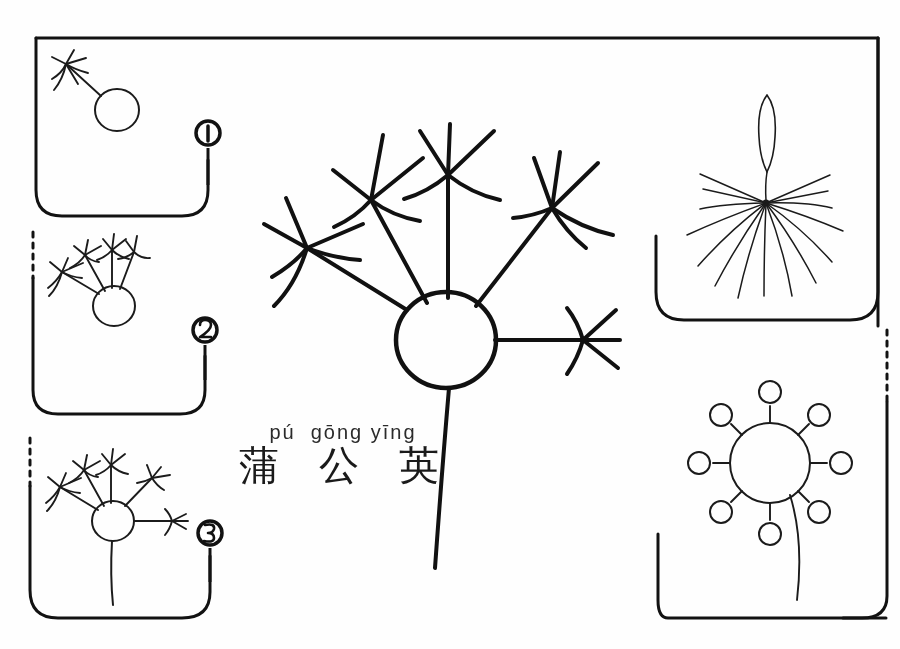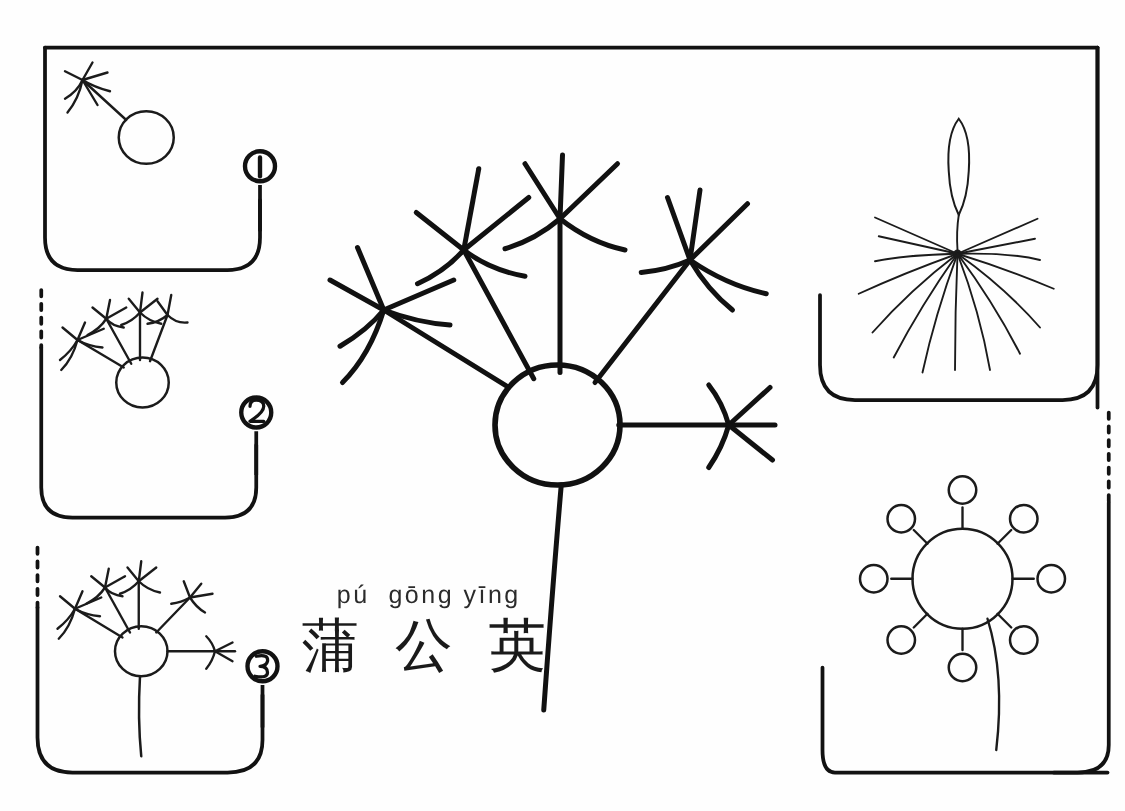--- a/index.html
+++ b/index.html
@@ -22,33 +22,32 @@
     width: 900px;
     height: 649px;
   }
   .label-block {
     position: absolute;
     left: 238px;
     top: 420px;
     width: 210px;
     text-align: center;
     user-select: none;
-    margin-top: 44px;
   }
   .pinyin {
     font-family: "Liberation Sans", sans-serif;
     font-size: 20px;
     letter-spacing: 2px;
     color: #2b2b2b;
     white-space: pre;
     line-height: 1.2;
   }
   .hanzi {
-    font-family: Liberation Sans, sans-serif;
-    font-size: 46px;
+    font-family: Liberation Mono, monospace;
+    font-size: 40px;
     letter-spacing: 8px;
     color: #1a1a1a;
     line-height: 1.15;
     margin-top: 2px;
   }
 </style>
 </head>
 <body>
 
 <div id="page">

